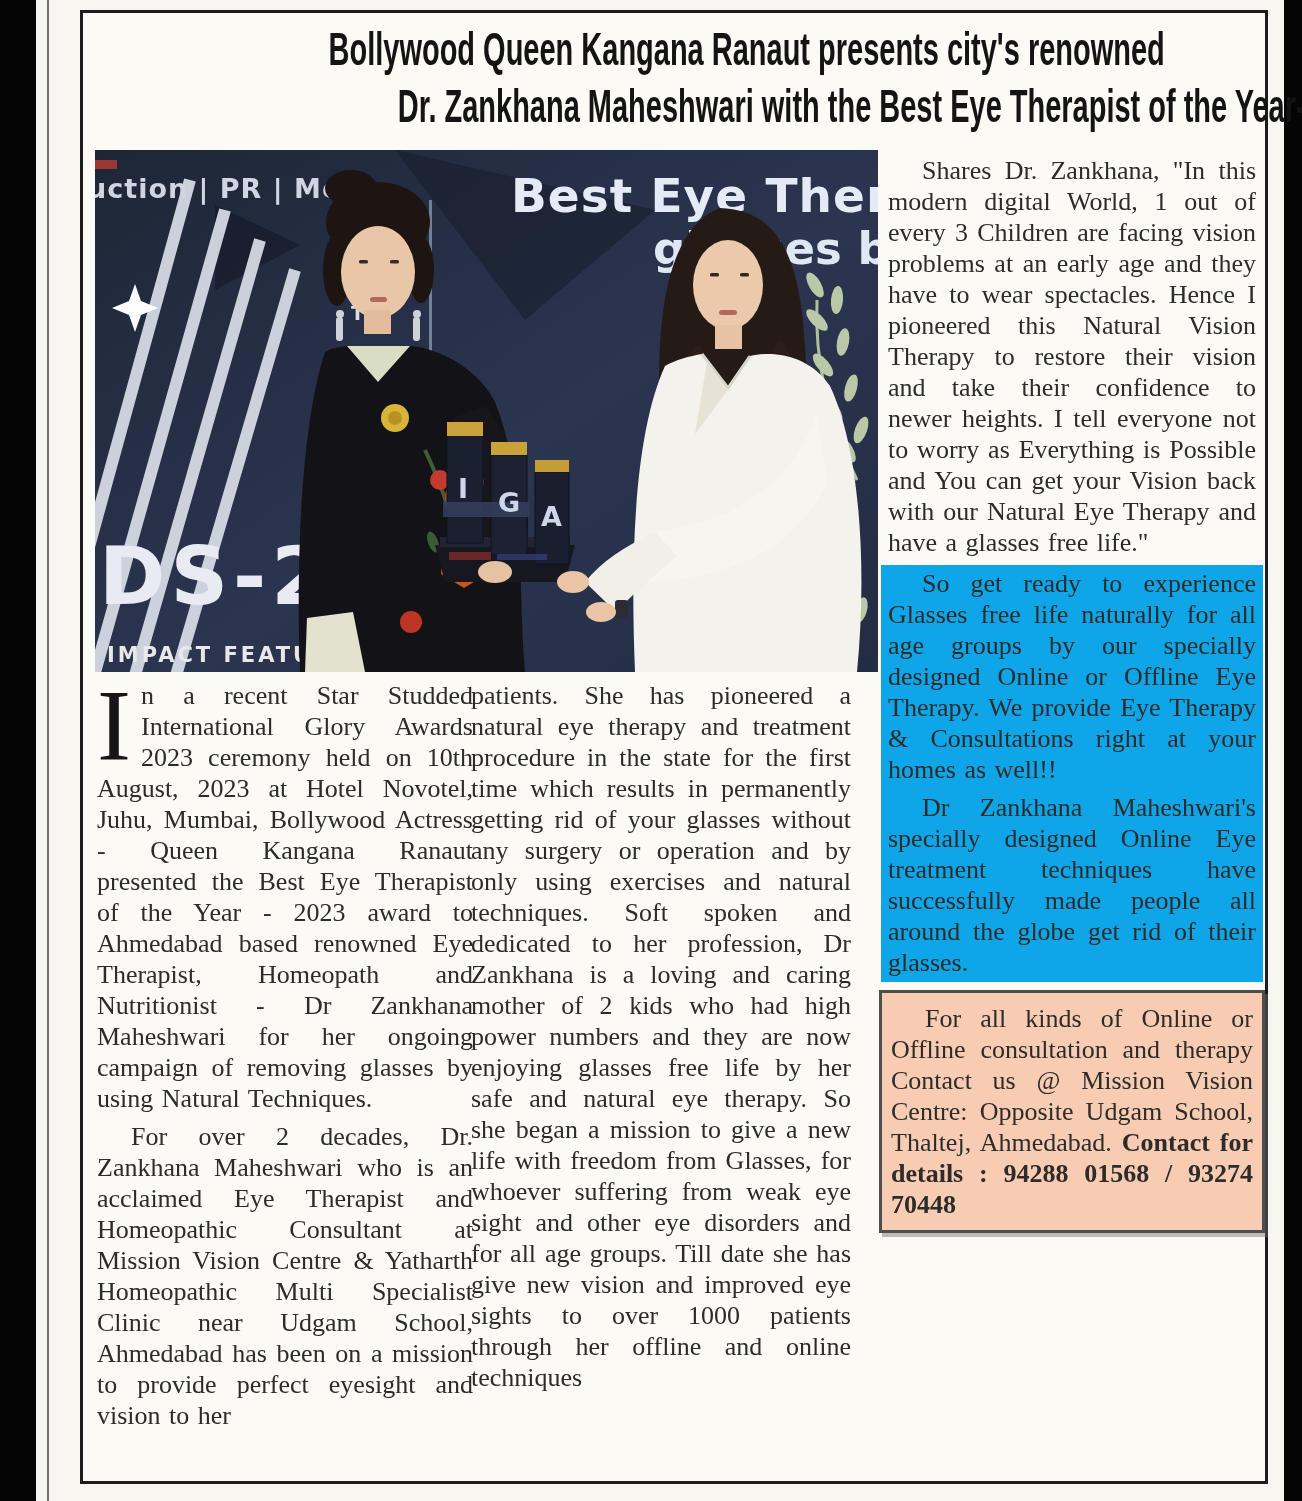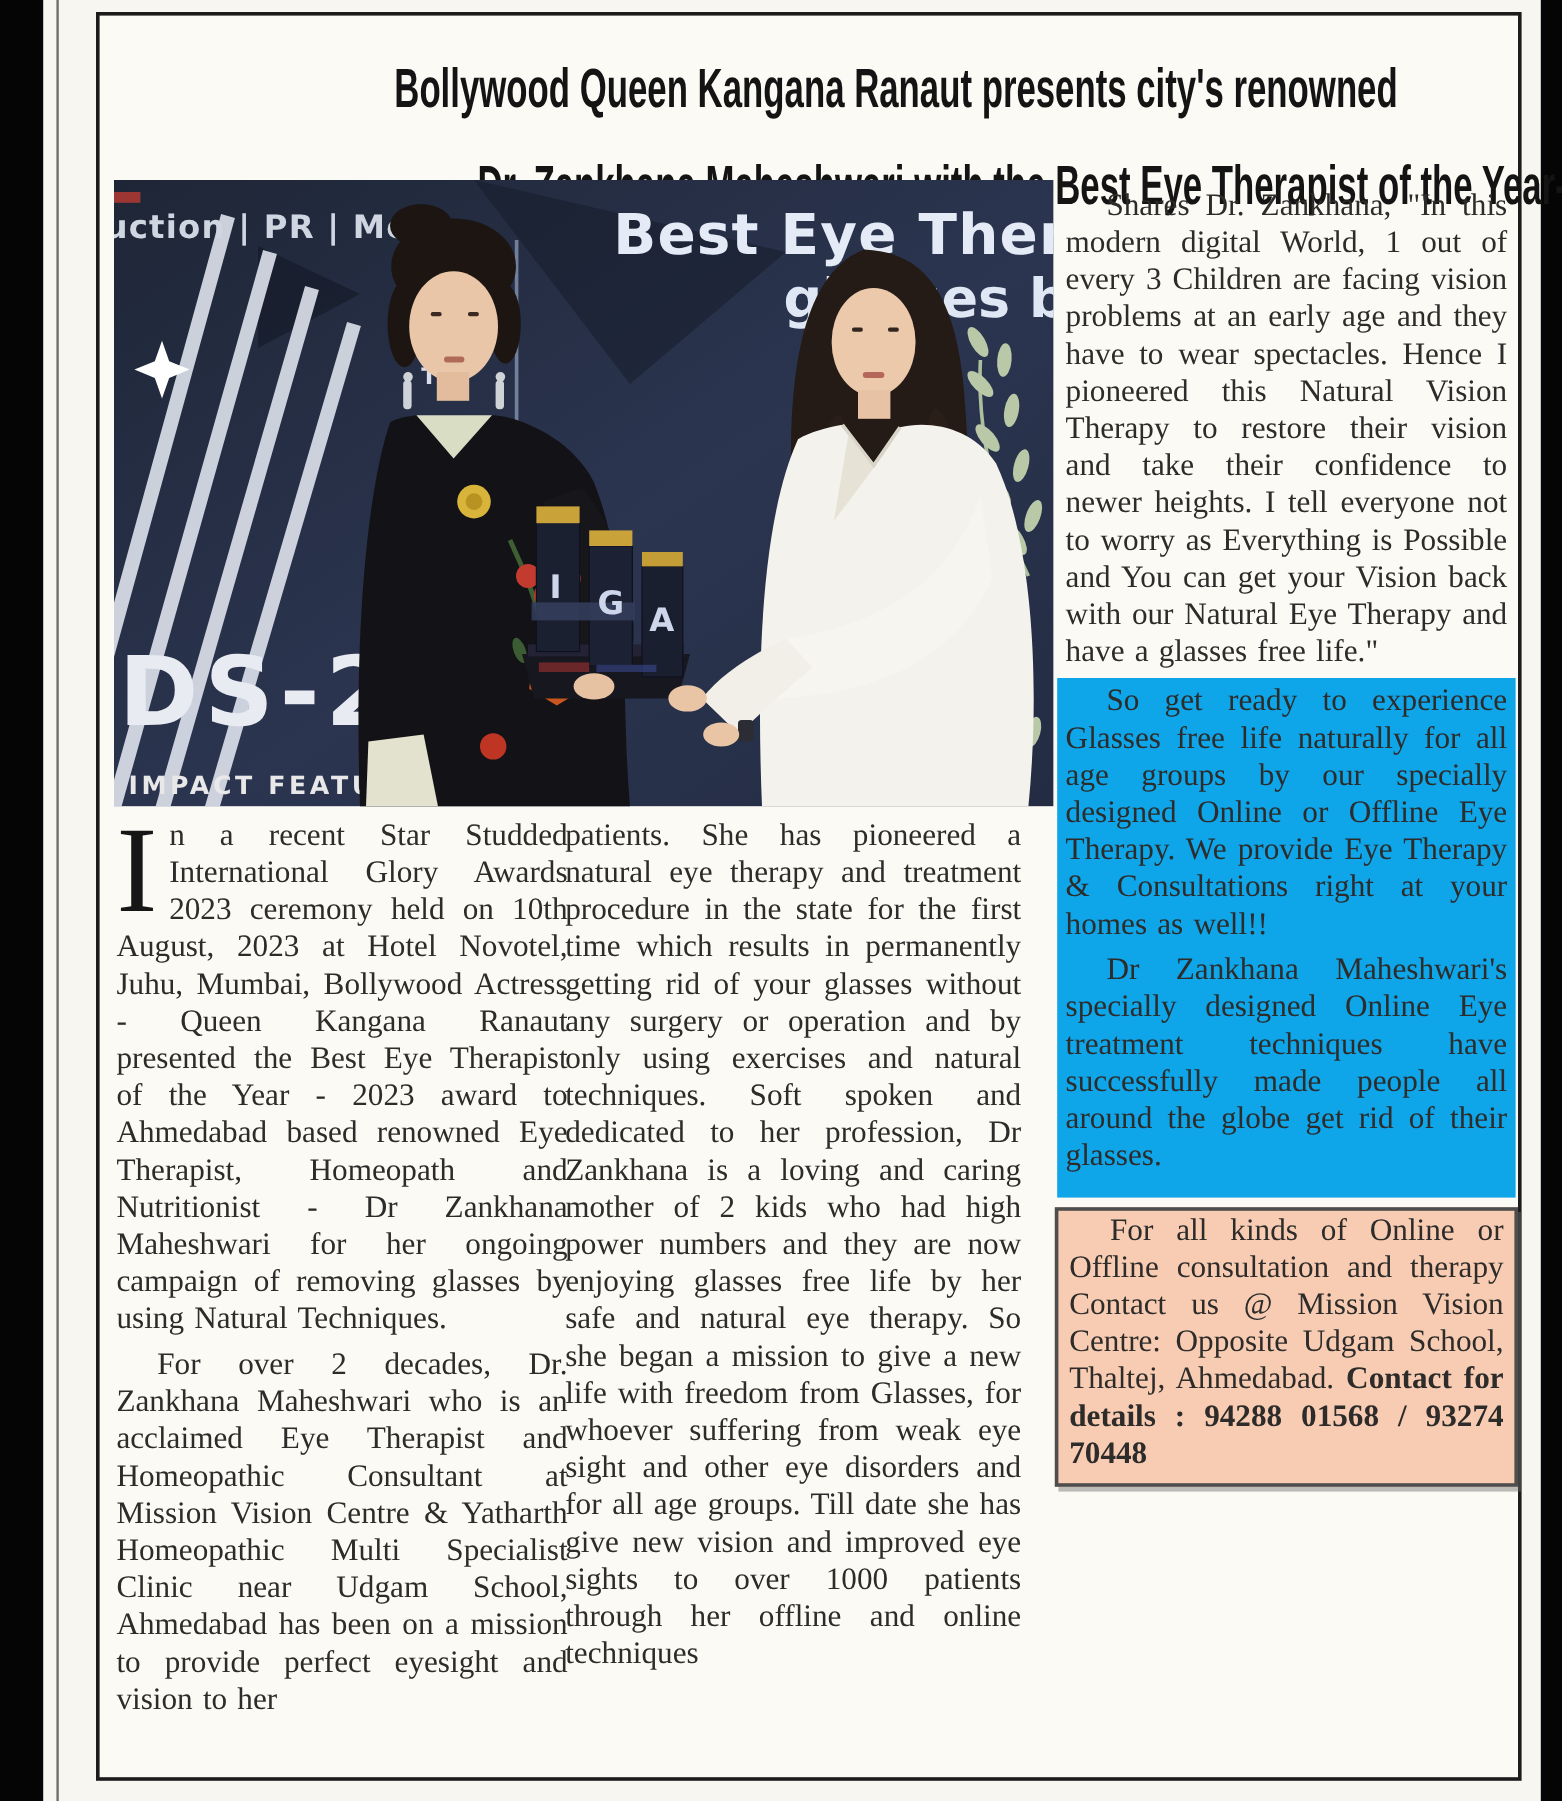--- a/index.html
+++ b/index.html
@@ -4,38 +4,38 @@
 <style>
   html,body{margin:0;padding:0;background:#0b0b0b;}
   .stage{position:relative;width:1302px;height:1501px;background:#050505;overflow:hidden;
          font-family:"Liberation Serif",serif;}
   .paper{position:absolute;left:36px;top:0;width:1248px;height:1501px;background:#f8f6f0;}
   .paper-edge{position:absolute;left:11px;top:0;width:2px;height:100%;background:#6f6f6f;}
   .frame{position:absolute;left:44px;top:10px;width:1182px;height:1468px;
          border:3px solid #1c1c1c;background:#fcfaf5;}
   
   .headline{position:absolute;top:8px;left:0;width:100%;}
-  .hl{display:block;text-align:right;white-space:nowrap;margin-top:24px;}
+  .hl{display:block;text-align:right;white-space:nowrap;}
   .hl > span{display:inline-block;transform:scaleX(0.63);transform-origin:50% 50%;
       font-family:"Liberation Sans",sans-serif;font-weight:700;font-size:46px;line-height:57px;
       color:#141414;}
   
   .photo{position:absolute;left:12px;top:137px;width:783px;height:522px;display:block;}
   .photo text{font-family:"DejaVu Sans",sans-serif;}
   
   .col{position:absolute;font-size:26px;line-height:31px;color:#2d2c2a;text-align:justify;
        word-spacing:2px;}
   .col p{margin:0 0 7px;text-indent:34px;}
   .col p.flow{text-indent:0;}
   .col1{left:14px;top:667px;width:376px;}
   .col2{left:388px;top:667px;width:380px;}
   .col3{left:805px;top:142px;width:368px;}
   .dropcap{float:left;font-size:102px;line-height:80px;padding:6px 10px 0 0;color:#161616;}
   .blue-block{margin:4px -7px 8px;padding:3px 7px 4px;}
-  .salmon-block{margin:8px -9px 0;padding:0 9px 10px;border:3px solid #4e4e4e;
+  .salmon-block{margin:8px -9px 0;padding:10px 9px 10px;border:3px solid #4e4e4e;
       box-shadow:3px 4px 0 rgba(110,110,110,.45);}
   .salmon-block p{margin:0;text-indent:34px;}
   .bold{font-weight:700;}
 </style>
 </head>
 <body>
 
 <div class="stage">
   <div class="paper">
     <div class="paper-edge"></div>
@@ -173,21 +173,21 @@
       </div>
 
       <div class="col col2">
         <p class="flow">patients. She has pioneered a natural eye therapy and treatment procedure in the state for the first time which results in permanently getting rid of your glasses without any surgery or operation and by only using exercises and natural techniques. Soft spoken and dedicated to her profession, Dr Zankhana is a loving and caring mother of 2 kids who had high power numbers and they are now enjoying glasses free life by her safe and natural eye therapy. So she began a mission to give a new life with freedom from Glasses, for whoever suffering from weak eye sight and other eye disorders and for all age groups. Till date she has give new vision and improved eye sights to over 1000 patients through her offline and online techniques</p>
       </div>
 
       <div class="col col3">
         <p>Shares Dr. Zankhana, "In this modern digital World, 1 out of every 3 Children are facing vision problems at an early age and they have to wear spectacles. Hence I pioneered this Natural Vision Therapy to restore their vision and take their confidence to newer heights. I tell everyone not to worry as Everything is Possible and You can get your Vision back with our Natural Eye Therapy and have a glasses free life."</p>
         <div class="blue-block" style="background: #0ea5e9;">
           <p>So get ready to experience Glasses free life naturally for all age groups by our specially designed Online or Offline Eye Therapy. We provide Eye Therapy &amp; Consultations right at your homes as well!!</p>
-          <p style="margin-bottom:16px">Dr Zankhana Maheshwari's specially designed Online Eye treatment techniques have successfully made people all around the globe get rid of their glasses.</p>
+          <p style="margin-bottom:0">Dr Zankhana Maheshwari's specially designed Online Eye treatment techniques have successfully made people all around the globe get rid of their glasses.</p>
         </div>
         <div class="salmon-block" style="background: rgb(248, 204, 178);">
           <p><span>For all kinds of Online or Offline consultation and therapy Contact us @ Mission Vision Centre: Opposite Udgam School, Thaltej, Ahmedabad. </span><span class="bold">Contact for details : 94288 01568 / 93274 70448</span></p>
         </div>
       </div>
 
     </div>
   </div>
 </div>
 

